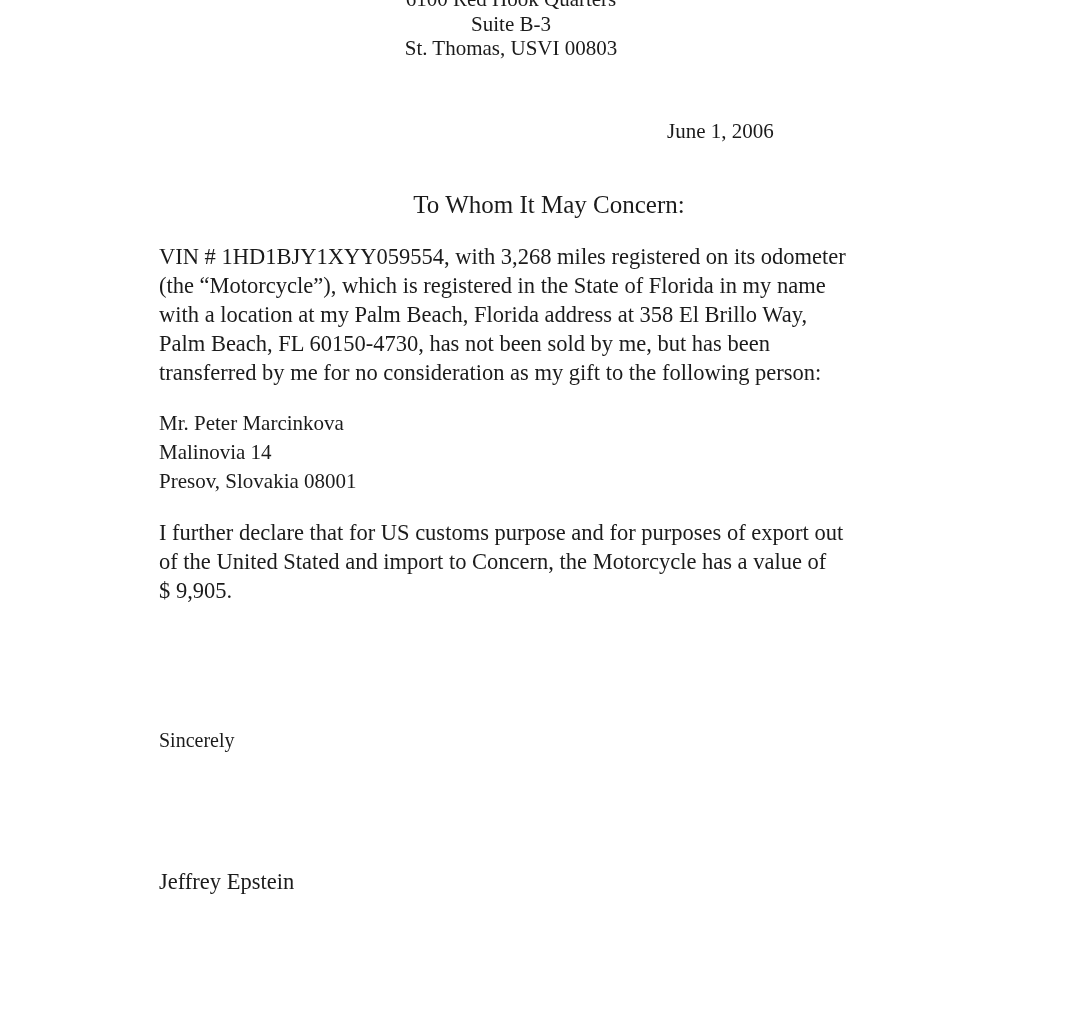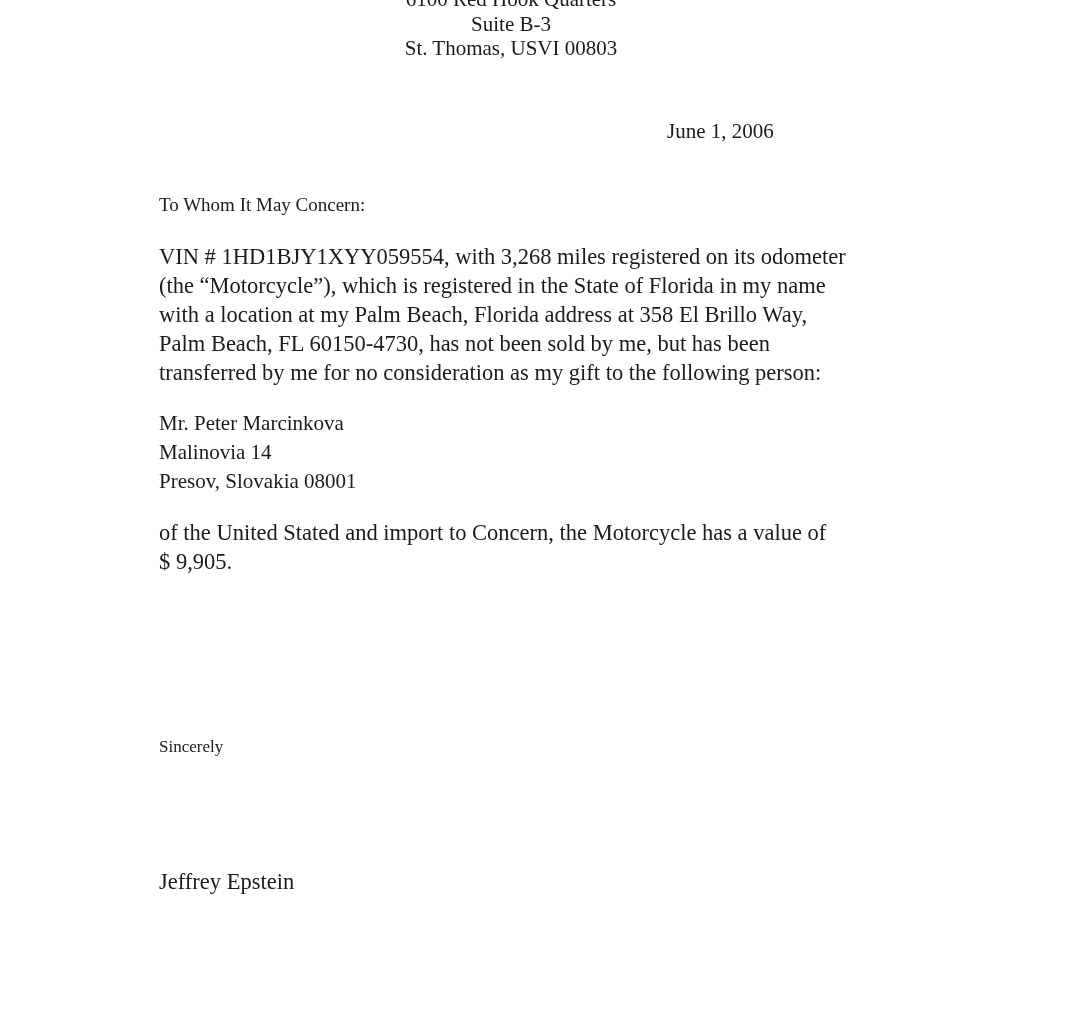--- a/index.html
+++ b/index.html
@@ -46,23 +46,24 @@
   }
 
   .body-col {
     position: absolute;
     left: 159px;
     top: 192px;
     width: 780px;
   }
 
   .salutation {
-    font-size: 19px;
+    font-size: 25px;
     line-height: 26px;
     white-space: nowrap;
+    text-align: center;
   }
 
   .para {
     font-size: 22.5px;
     line-height: 29px;
   }
   .para .ln {
     display: block;
     white-space: nowrap;
   }
@@ -70,24 +71,23 @@
   .gap-sm { height: 24px; }
   .gap-md { height: 22px; }
 
   .addr-block { font-size: 21px; line-height: 29px; }
   .addr-block .ln { display: block; white-space: nowrap; }
 
   .sign-off {
     position: absolute;
     left: 159px;
     top: 726px;
-    font-size: 17px;
+    font-size: 20px;
     line-height: 29px;
     white-space: nowrap;
-    margin-top: 6px;
   }
 
   .signer-name {
     position: absolute;
     left: 159px;
     top: 867px;
     font-size: 22.5px;
     line-height: 29px;
     white-space: nowrap;
   }
@@ -123,20 +123,21 @@
 
     <div class="addr-block">
       <span class="ln">Mr. Peter Marcinkova</span>
       <span class="ln">Malinovia 14</span>
       <span class="ln">Presov, Slovakia 08001</span>
     </div>
 
     <div class="gap-md"></div>
 
     <div class="para">
+      <span class="ln"> I further declare that for US customs purpose and for purposes of export out</span>
       <span class="ln">of the United Stated and import to Concern, the Motorcycle has a value of</span>
       <span class="ln">$ 9,905.</span>
     </div>
 
   </div>
 
   <div class="sign-off">Sincerely</div>
 
   <div class="signer-name">Jeffrey Epstein</div>
 

